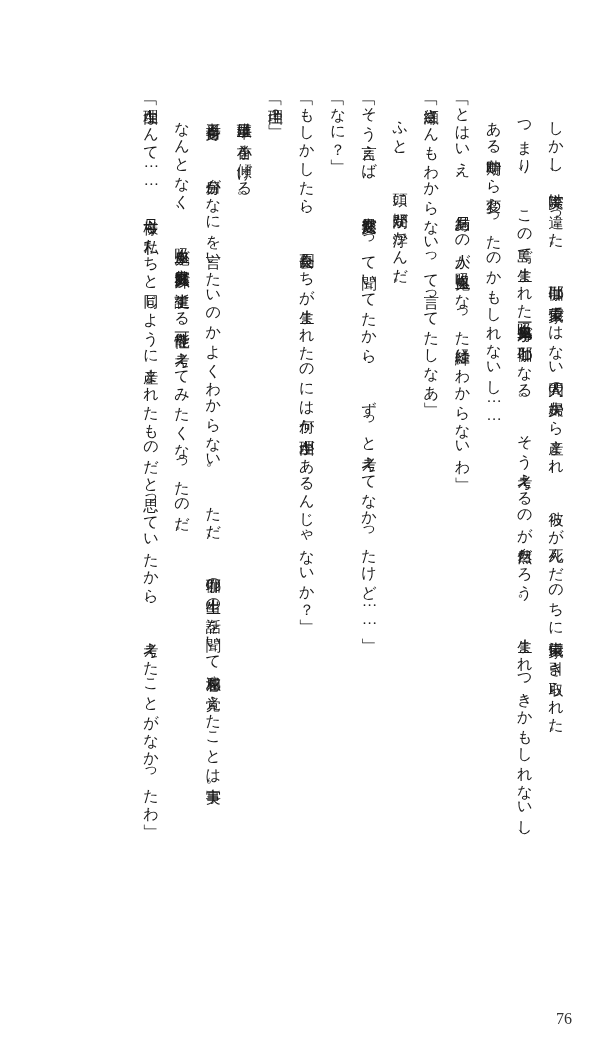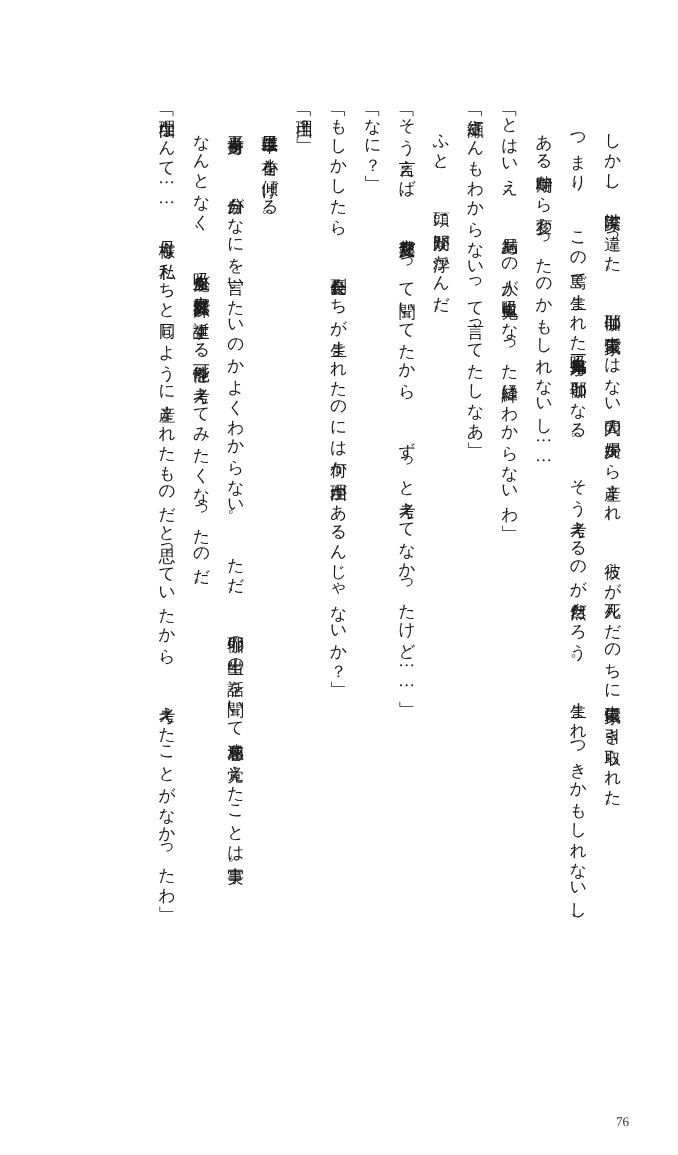--- a/index.html
+++ b/index.html
@@ -46,21 +46,21 @@
 
   
   #text-block p.indent {
     text-indent: 1em;
   }
 
   .pagenum {
     position: absolute;
     right: 44px;
     bottom: 22px;
-    font-size: 12px;
+    font-size: 16px;
     color: #333;
     font-family: "Liberation Serif", "DejaVu Serif", serif;
     writing-mode: horizontal-tb;
     margin-left: 11px;
   }
 </style>
 </head>
 <body>
 
 <div id="page">

